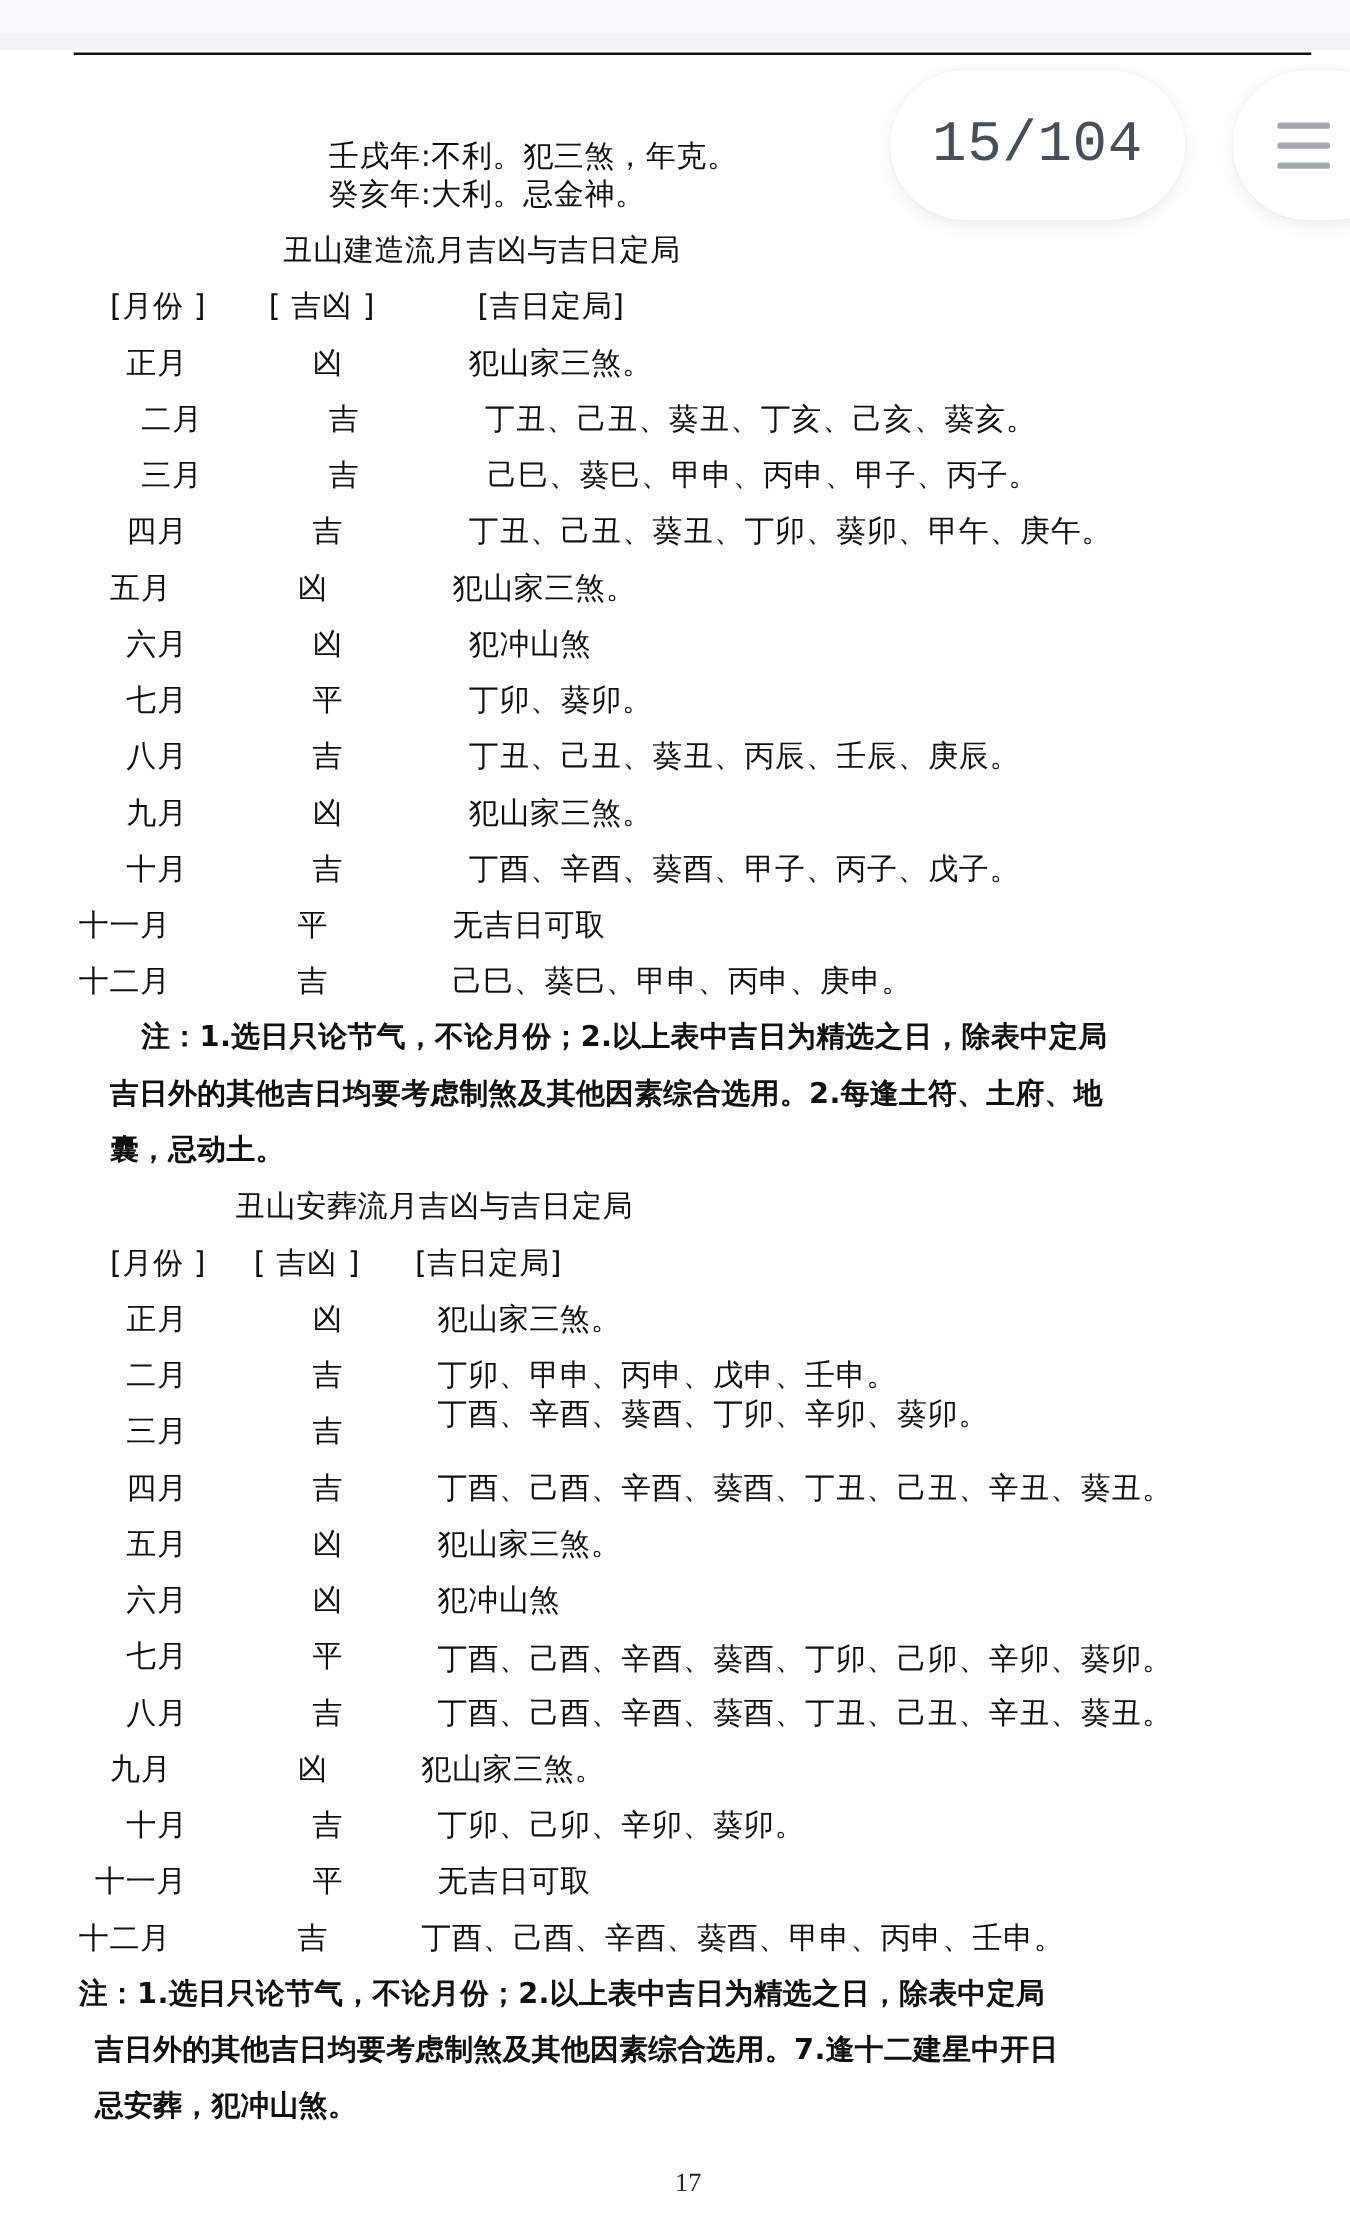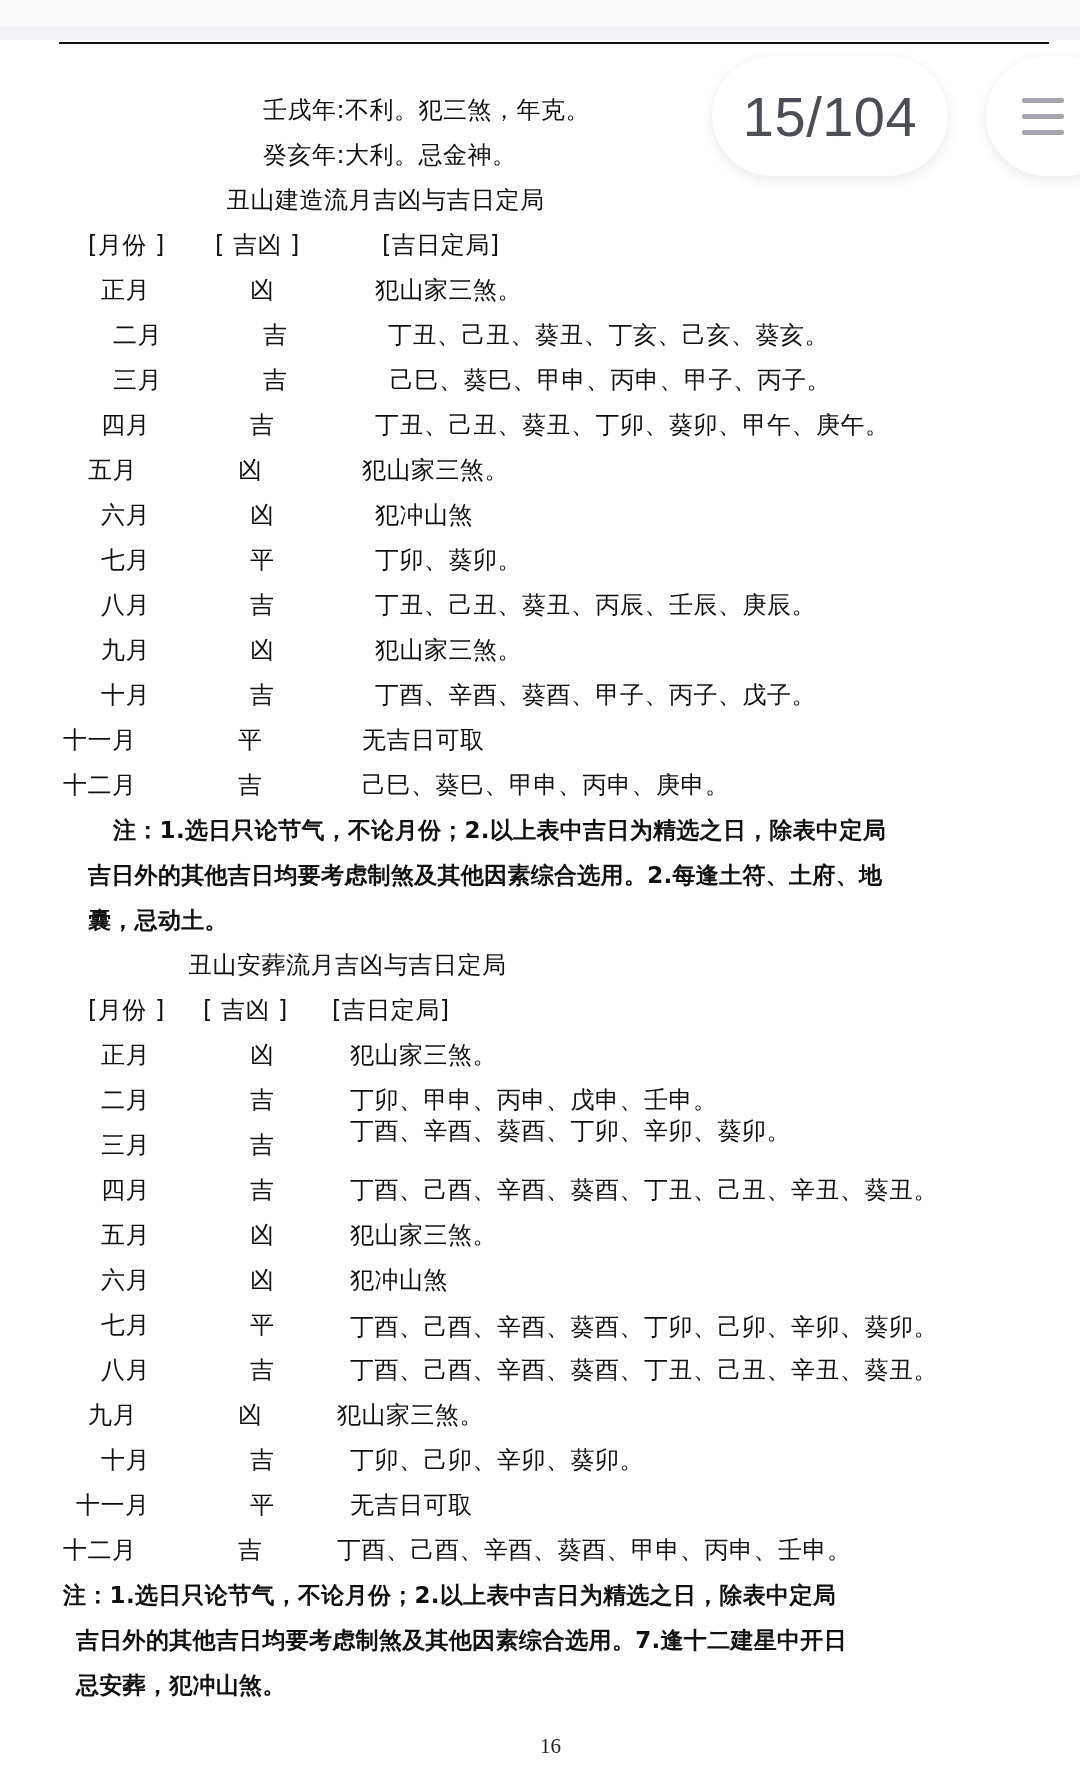--- a/index.html
+++ b/index.html
@@ -6,34 +6,34 @@
   html, body { width: 1080px; height: 1776px; background: #ffffff; overflow: hidden; }
   body { position: relative; font-family: "DejaVu Sans", "Liberation Sans", sans-serif; color: #111; }
   .topbar { position: absolute; left: 0; top: 0; width: 1080px; height: 26px; background: #fbfbfd; }
   .topbar-shade { position: absolute; left: 0; top: 26px; width: 1080px; height: 14px; background: #f3f3f7; }
   .rule { position: absolute; left: 59px; top: 42px; width: 990px; height: 2px; background: #111; }
   .line { position: absolute; font-size: 24px; line-height: 30px; white-space: nowrap; font-weight: 500; letter-spacing: 0.5px; }
   .note { font-size: 23px; font-weight: 700; letter-spacing: 0.3px; }
   .title { font-weight: 500; }
   .page-pill { position: absolute; left: 712px; top: 56px; width: 236px; height: 120px; border-radius: 60px; background: #fff;
     box-shadow: 0 4px 14px rgba(0,0,0,0.08), 0 0 2px rgba(0,0,0,0.05); display: flex; align-items: center; justify-content: center; }
-  .page-pill span { font-family: Liberation Sans, sans-serif; font-size: 56px; color: #4a4f57; letter-spacing: 0.5px; }
+  .page-pill span { font-family: Liberation Mono, monospace; font-size: 46px; color: #4a4f57; letter-spacing: 0.5px; }
   .menu-btn { position: absolute; left: 986px; top: 56px; width: 140px; height: 120px; border-radius: 60px; background: #fff;
     box-shadow: 0 4px 14px rgba(0,0,0,0.08), 0 0 2px rgba(0,0,0,0.05); }
   .menu-btn .bar { position: absolute; left: 36px; width: 42px; height: 5px; border-radius: 2px; background: #a3a6ac; }
   .footer-num { position: absolute; left: 540px; top: 1734px; font-family: "Liberation Serif", serif; font-size: 21px; color: #222; }
 </style>
 </head>
 <body>
 
 <div class="topbar"></div>
 <div class="topbar-shade"></div>
 <div class="rule"></div>
 
-<div class="line" style="left:263px;top:95px">壬戌年:不利。犯三煞，年克。</div>
+<div class="line" style="left:263px;top:110px">壬戌年:不利。犯三煞，年克。</div>
 <div class="line" style="left:263px;top:140px">癸亥年:大利。忌金神。</div>
 
 <div class="line title" style="left:226px;top:185px">丑山建造流月吉凶与吉日定局</div>
 <div class="line" style="left:88px;top:230px">[月份 ]</div>
 <div class="line" style="left:215px;top:230px">[ 吉凶 ]</div>
 <div class="line" style="left:382px;top:230px">[吉日定局]</div>
 
 <div class="line" style="left:101px;top:275px">正月</div>
 <div class="line" style="left:250px;top:275px">凶</div>
 <div class="line" style="left:375px;top:275px">犯山家三煞。</div>
@@ -136,21 +136,21 @@
 <div class="line" style="left:350px;top:1490px">无吉日可取</div>
 
 <div class="line" style="left:63px;top:1535px">十二月</div>
 <div class="line" style="left:238px;top:1535px">吉</div>
 <div class="line" style="left:337px;top:1535px">丁酉、己酉、辛酉、葵酉、甲申、丙申、壬申。</div>
 
 <div class="line note" style="left:63px;top:1580px">注：1.选日只论节气，不论月份；2.以上表中吉日为精选之日，除表中定局</div>
 <div class="line note" style="left:76px;top:1625px">吉日外的其他吉日均要考虑制煞及其他因素综合选用。7.逢十二建星中开日</div>
 <div class="line note" style="left:76px;top:1670px">忌安葬，犯冲山煞。</div>
 
-<div class="footer-num">16</div>
+<div class="footer-num">17</div>
 
 <div class="page-pill">
   <span>15/104</span>
 </div>
 <div class="menu-btn">
   <div>
     <div class="bar" style="top:42px"></div>
     <div class="bar" style="top:58px"></div>
     <div class="bar" style="top:74px"></div>
   </div>

